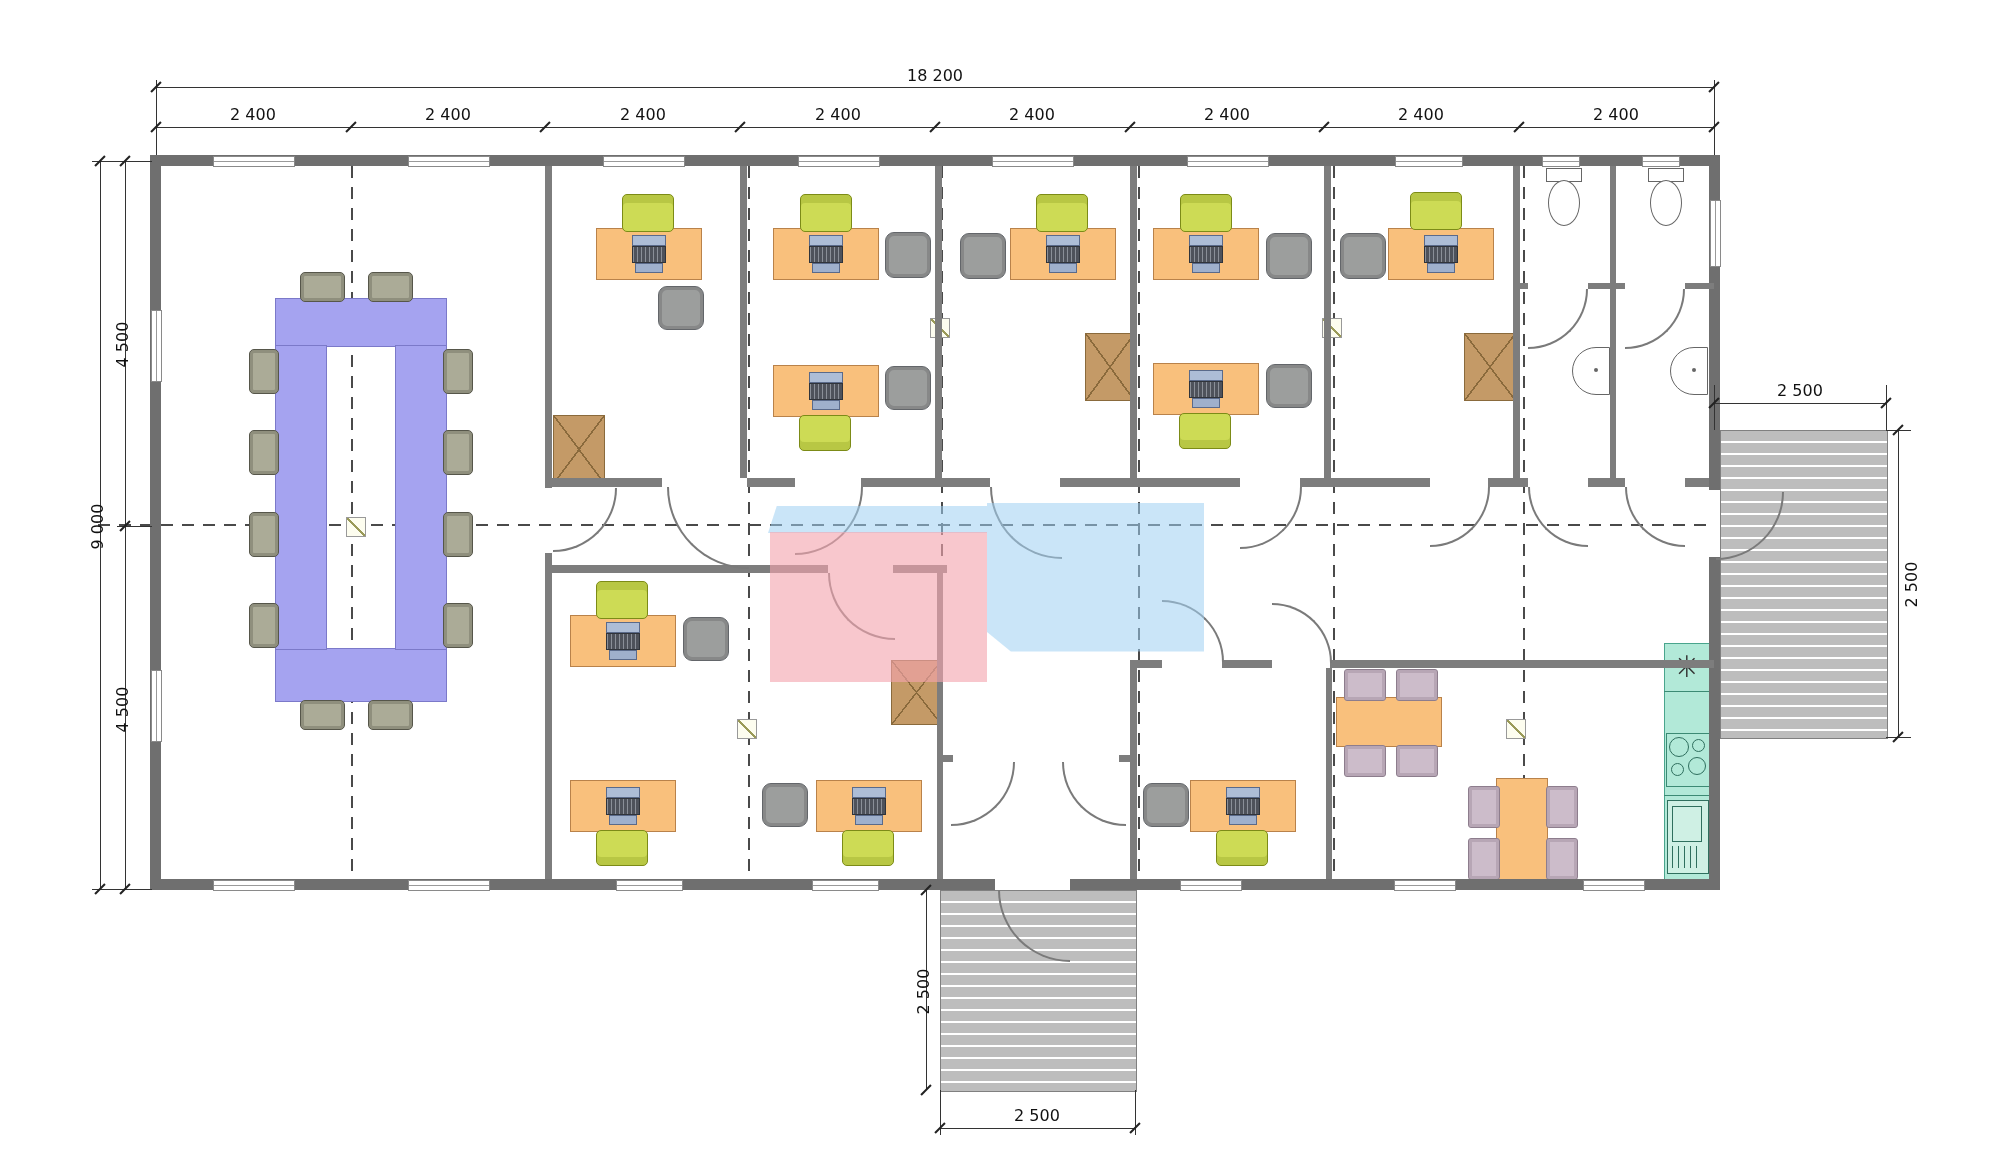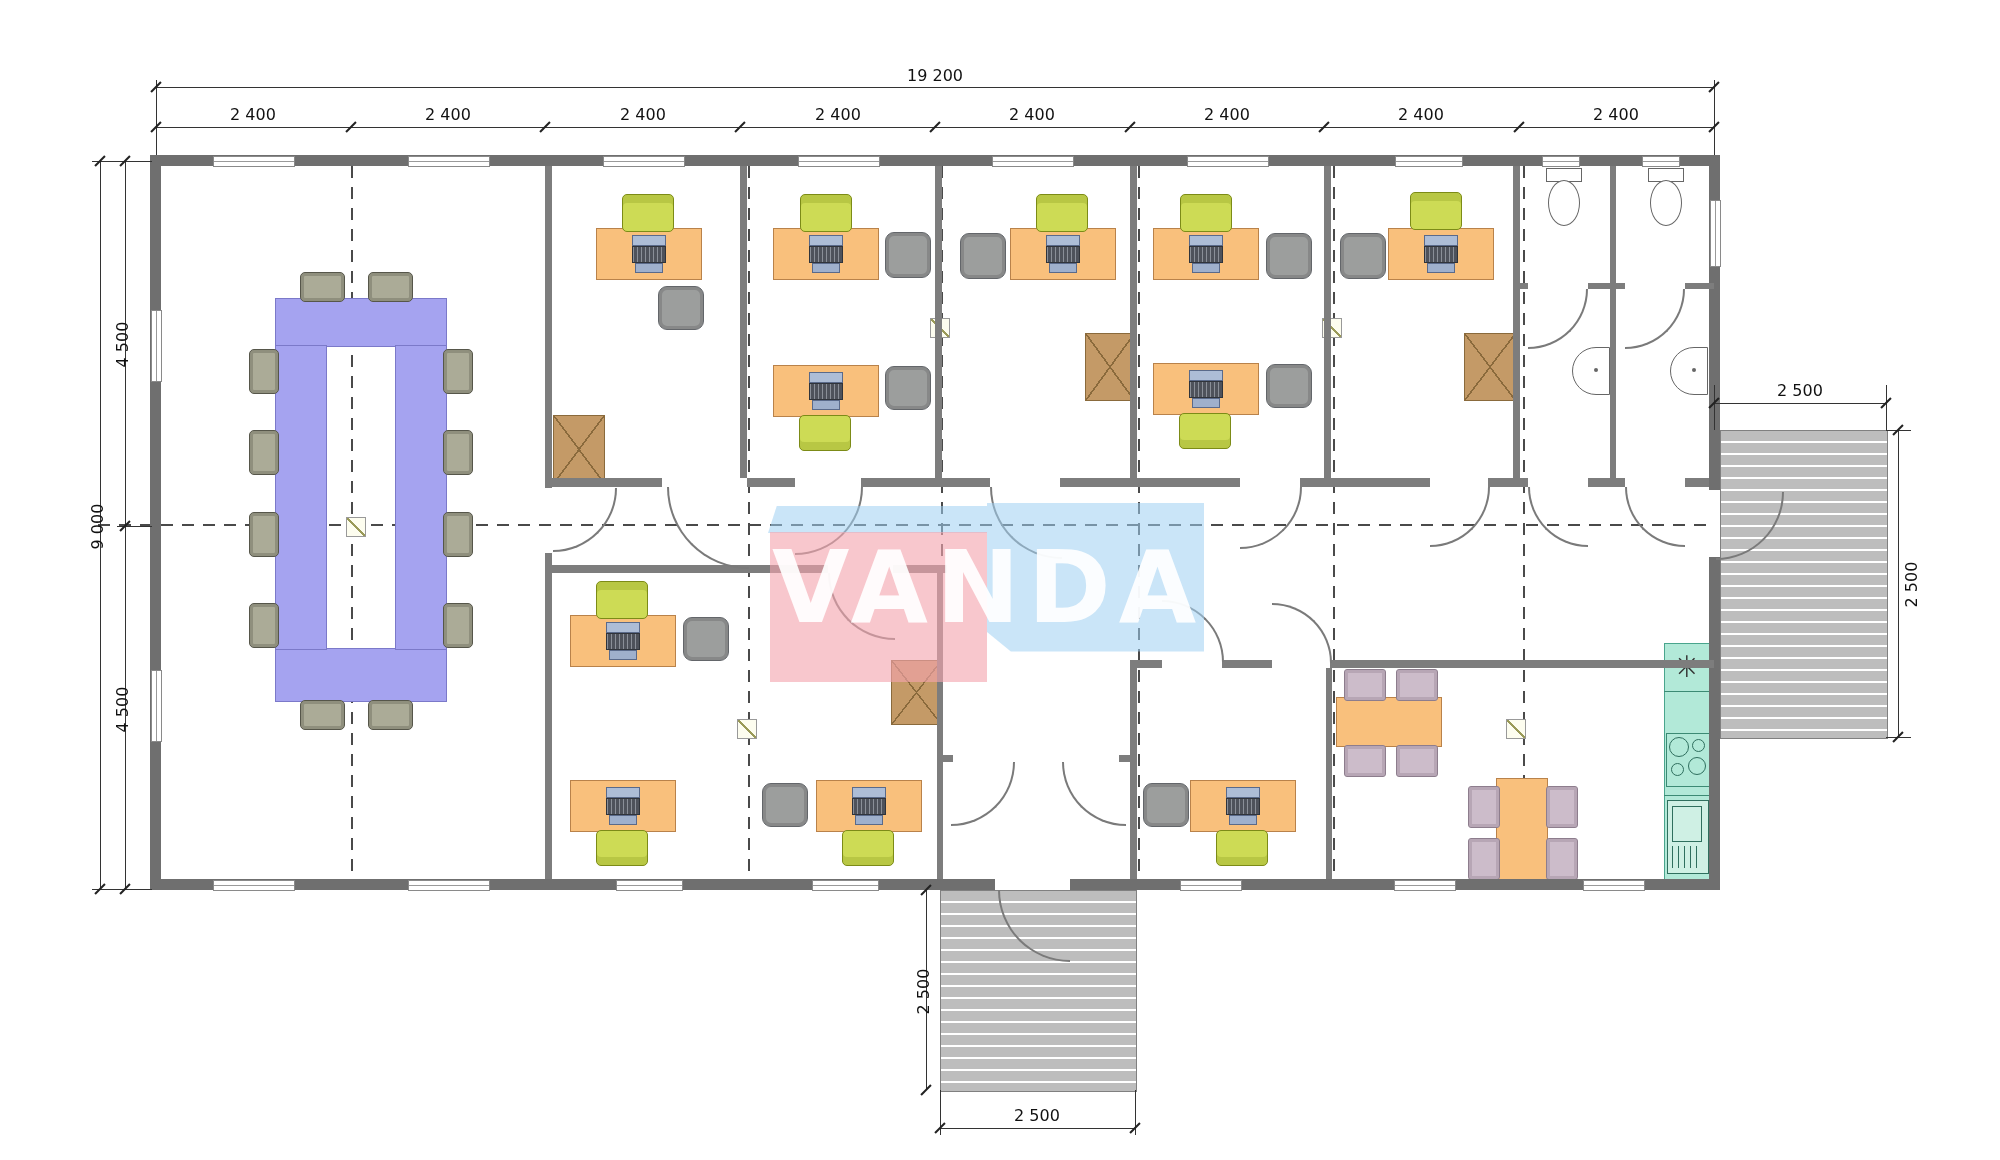--- a/index.html
+++ b/index.html
@@ -325,28 +325,27 @@
   <div class="burner" style="left:1692px;top:739px;width:11px;height:11px;"></div>
   <div class="burner" style="left:1671px;top:763px;width:11px;height:11px;"></div>
   <div class="burner" style="left:1688px;top:757px;width:16px;height:16px;"></div>
   <div class="fridge" style="left:1667px;top:800px;width:40px;height:72px;"></div>
   <div class="fridgeDoor" style="left:1672px;top:806px;width:28px;height:34px;"></div>
   <div class="fridgeVents" style="left:1672px;top:846px;width:28px;height:22px;"></div>
 
   <div class="logo-band"></div>
   <div class="logo-blue"></div>
   <div class="logo-pink"></div>
-  <div class="logo-text">VANDA</div>
 
   <div class="vline" style="left:156px;top:80px;height:75px;"></div>
   <div class="vline" style="left:1714px;top:80px;height:75px;"></div>
   <div class="hline" style="left:156px;top:87px;width:1558px;"></div>
   <div class="tick" style="left:149px;top:86px;"></div>
   <div class="tick" style="left:1707px;top:86px;"></div>
-  <div class="dimlabel" style="left:900px;top:66px;">19 200</div>
+  <div class="dimlabel" style="left:900px;top:66px;">18 200</div>
 
   <div class="hline" style="left:156px;top:127px;width:1558px;"></div>
   <div class="tick" style="left:149px;top:126px;"></div>
   <div class="tick" style="left:344px;top:126px;"></div>
   <div class="tick" style="left:538px;top:126px;"></div>
   <div class="tick" style="left:733px;top:126px;"></div>
   <div class="tick" style="left:928px;top:126px;"></div>
   <div class="tick" style="left:1123px;top:126px;"></div>
   <div class="tick" style="left:1317px;top:126px;"></div>
   <div class="tick" style="left:1512px;top:126px;"></div>

